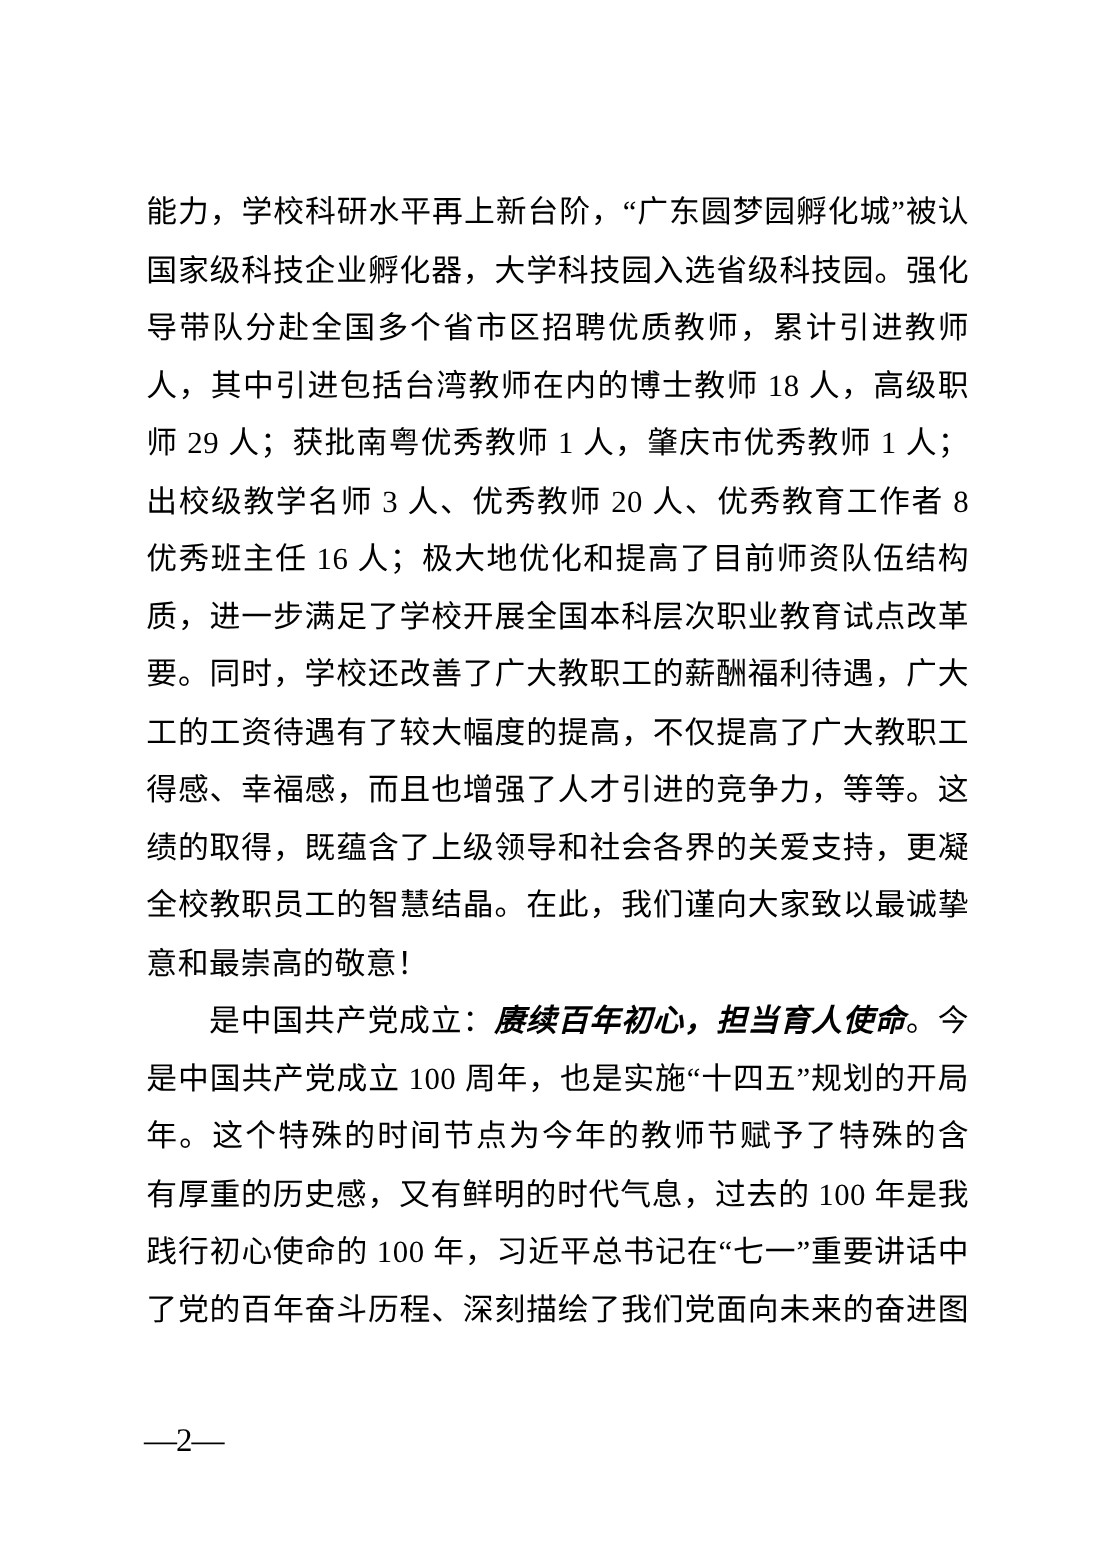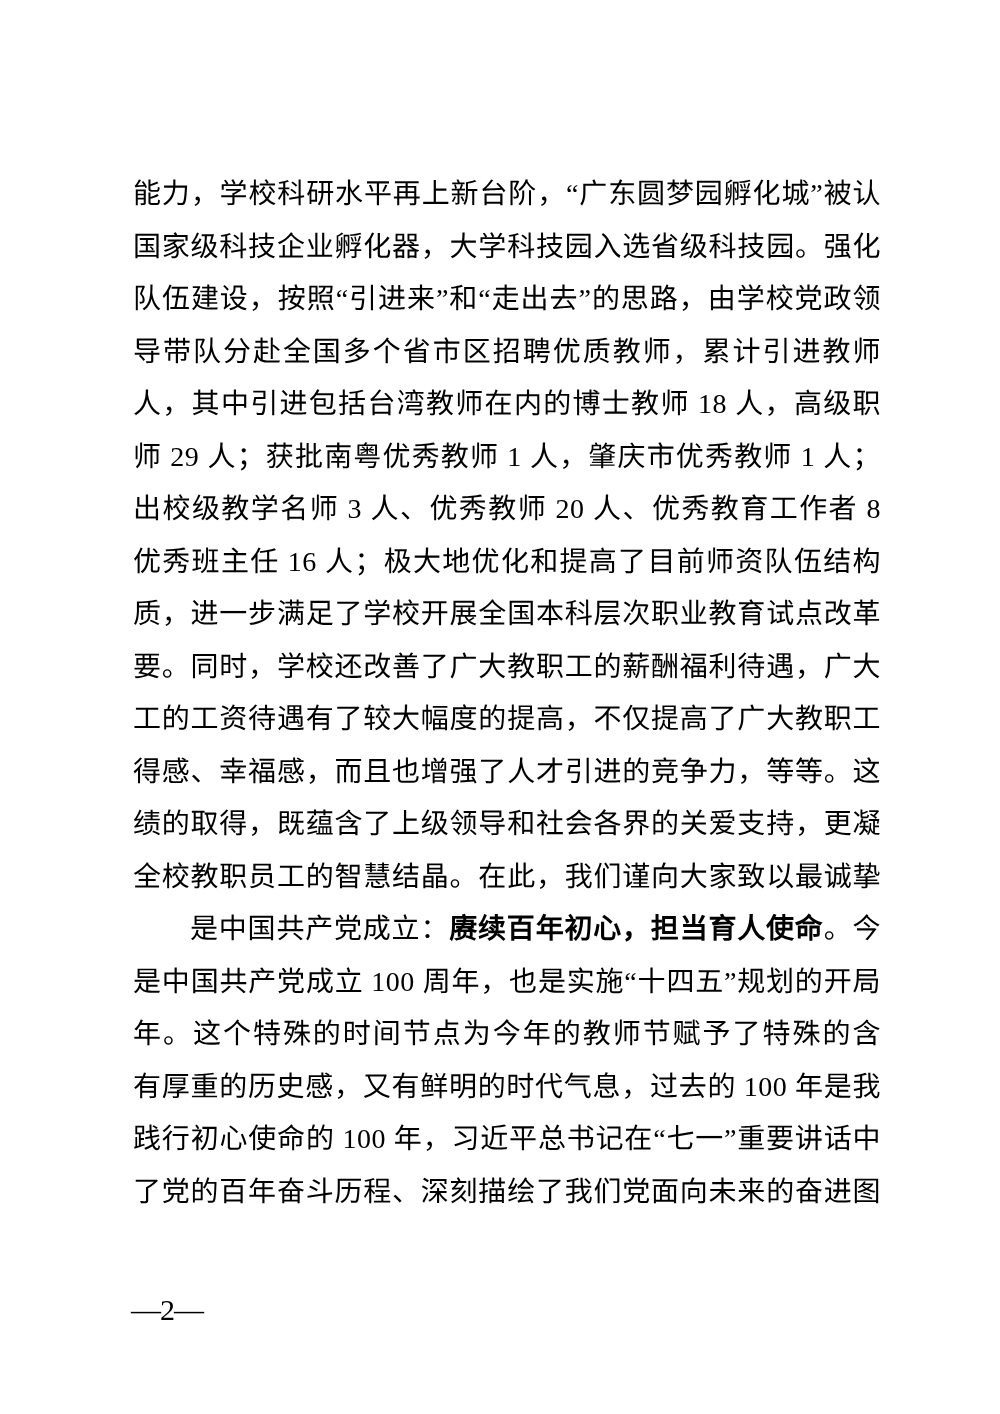--- a/index.html
+++ b/index.html
@@ -33,49 +33,50 @@
   }
   .line.fill {
     text-align: justify;
     text-align-last: justify;
   }
   .line.indent {
     text-indent: 57px;
   }
   .seg-bold {
     font-weight: bold;
+    font-style: italic;
   }
   .page-number {
     position: absolute;
     left: 131px;
     top: 1292px;
     font-size: 30px;
     line-height: 36px;
     letter-spacing: -1px;
   }
 </style>
 </head>
 <body>
 
 <div class="page">
   <div class="body-text">
       <div class="line fill"><span>能力，学校科研水平再上新台阶，“广东圆梦园孵化城”被认定为</span></div>
       <div class="line fill"><span>国家级科技企业孵化器，大学科技园入选省级科技园。强化师资</span></div>
-      <div class="line fill"><span>队伍建设，按照“引进来”和“走出去”的思路，由学校党政领</span></div>
       <div class="line fill"><span>导带队分赴全国多个省市区招聘优质教师，累计引进教师 194</span></div>
       <div class="line fill"><span>人，其中引进包括台湾教师在内的博士教师 18 人，高级职称教</span></div>
       <div class="line fill"><span>师 29 人；获批南粤优秀教师 1 人，肇庆市优秀教师 1 人；评选</span></div>
       <div class="line fill"><span>出校级教学名师 3 人、优秀教师 20 人、优秀教育工作者 8 人、</span></div>
       <div class="line fill"><span>优秀班主任 16 人；极大地优化和提高了目前师资队伍结构和素</span></div>
       <div class="line fill"><span>质，进一步满足了学校开展全国本科层次职业教育试点改革需</span></div>
       <div class="line fill"><span>要。同时，学校还改善了广大教职工的薪酬福利待遇，广大教职</span></div>
       <div class="line fill"><span>工的工资待遇有了较大幅度的提高，不仅提高了广大教职工的获</span></div>
       <div class="line fill"><span>得感、幸福感，而且也增强了人才引进的竞争力，等等。这些成</span></div>
       <div class="line fill"><span>绩的取得，既蕴含了上级领导和社会各界的关爱支持，更凝聚着</span></div>
       <div class="line fill"><span>全校教职员工的智慧结晶。在此，我们谨向大家致以最诚挚的谢</span></div>
+      <div class="line"><span>意和最崇高的敬意！</span></div>
       <div class="line fill indent"><span>是中国共产党成立：</span><span class="seg-bold">赓续百年初心，担当育人使命</span><span>。今年</span></div>
       <div class="line fill"><span>是中国共产党成立 100 周年，也是实施“十四五”规划的开局之</span></div>
       <div class="line fill"><span>年。这个特殊的时间节点为今年的教师节赋予了特殊的含义，既</span></div>
       <div class="line fill"><span>有厚重的历史感，又有鲜明的时代气息，过去的 100 年是我们党</span></div>
       <div class="line fill"><span>践行初心使命的 100 年，习近平总书记在“七一”重要讲话中阐述</span></div>
       <div class="line fill"><span>了党的百年奋斗历程、深刻描绘了我们党面向未来的奋进图景。</span></div>
     </div>
   <div class="page-number">—2—</div>
 </div>
 

